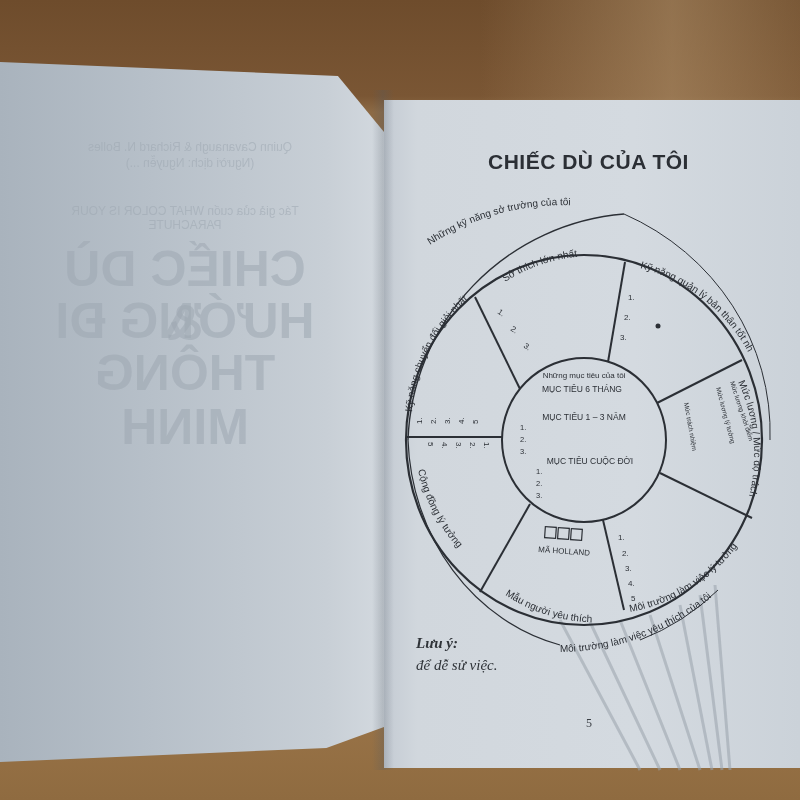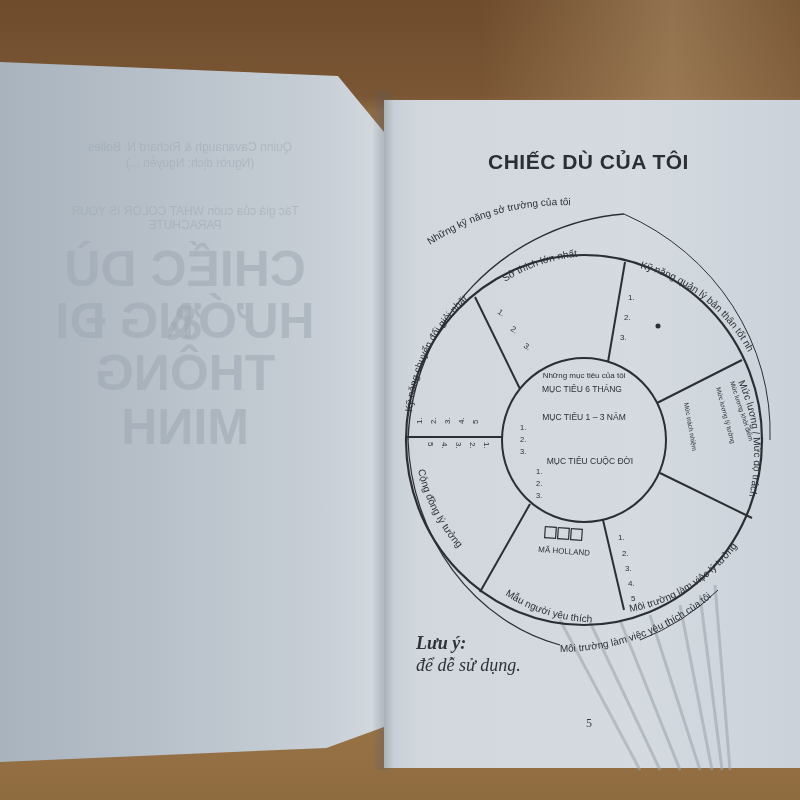--- a/index.html
+++ b/index.html
@@ -37,21 +37,21 @@
   }
   .ghost-small { font-size: 12px; font-weight: normal; }
   .ghost-big { font-size: 50px; line-height: 54px; }
   .title {
     position: absolute; left: 488px; top: 150px; font-size: 21px; font-weight: bold;
     color: #2b2f35; letter-spacing: 0.5px; text-align: center;
   }
   svg.diagram { position: absolute; left: 0; top: 0; }
   .note {
     position: absolute; left: 416px; top: 632px; font-family: "Liberation Serif", serif;
-    font-style: italic; font-size: 18px; color: #2f3338; line-height: 22px;
+    font-style: italic; font-size: 15px; color: #2f3338; line-height: 22px;
   }
   .note .note-label { display: block; font-weight: bold; }
   .page-number {
     position: absolute; left: 586px; top: 716px; font-family: "Liberation Serif", serif;
     font-size: 12px; color: #3a3e44;
   }
 </style>
 </head>
 <body>
 
@@ -196,16 +196,16 @@
     <text x="520" y="454" font-size="7.5">3.</text>
     <text x="590" y="464" font-size="8.5" text-anchor="middle">MỤC TIÊU CUỘC ĐỜI</text>
     <text x="536" y="474" font-size="7.5">1.</text>
     <text x="536" y="486" font-size="7.5">2.</text>
     <text x="536" y="498" font-size="7.5">3.</text>
   </g>
 </svg>
 
 <div class="note">
   <span class="note-label">Lưu ý:</span>
-  <span style="display:block">để dễ sử dụng.</span>
+  <span style="display:block">để dễ sử việc.</span>
 </div>
 
 <div class="page-number">5</div>
 
 </body></html>

